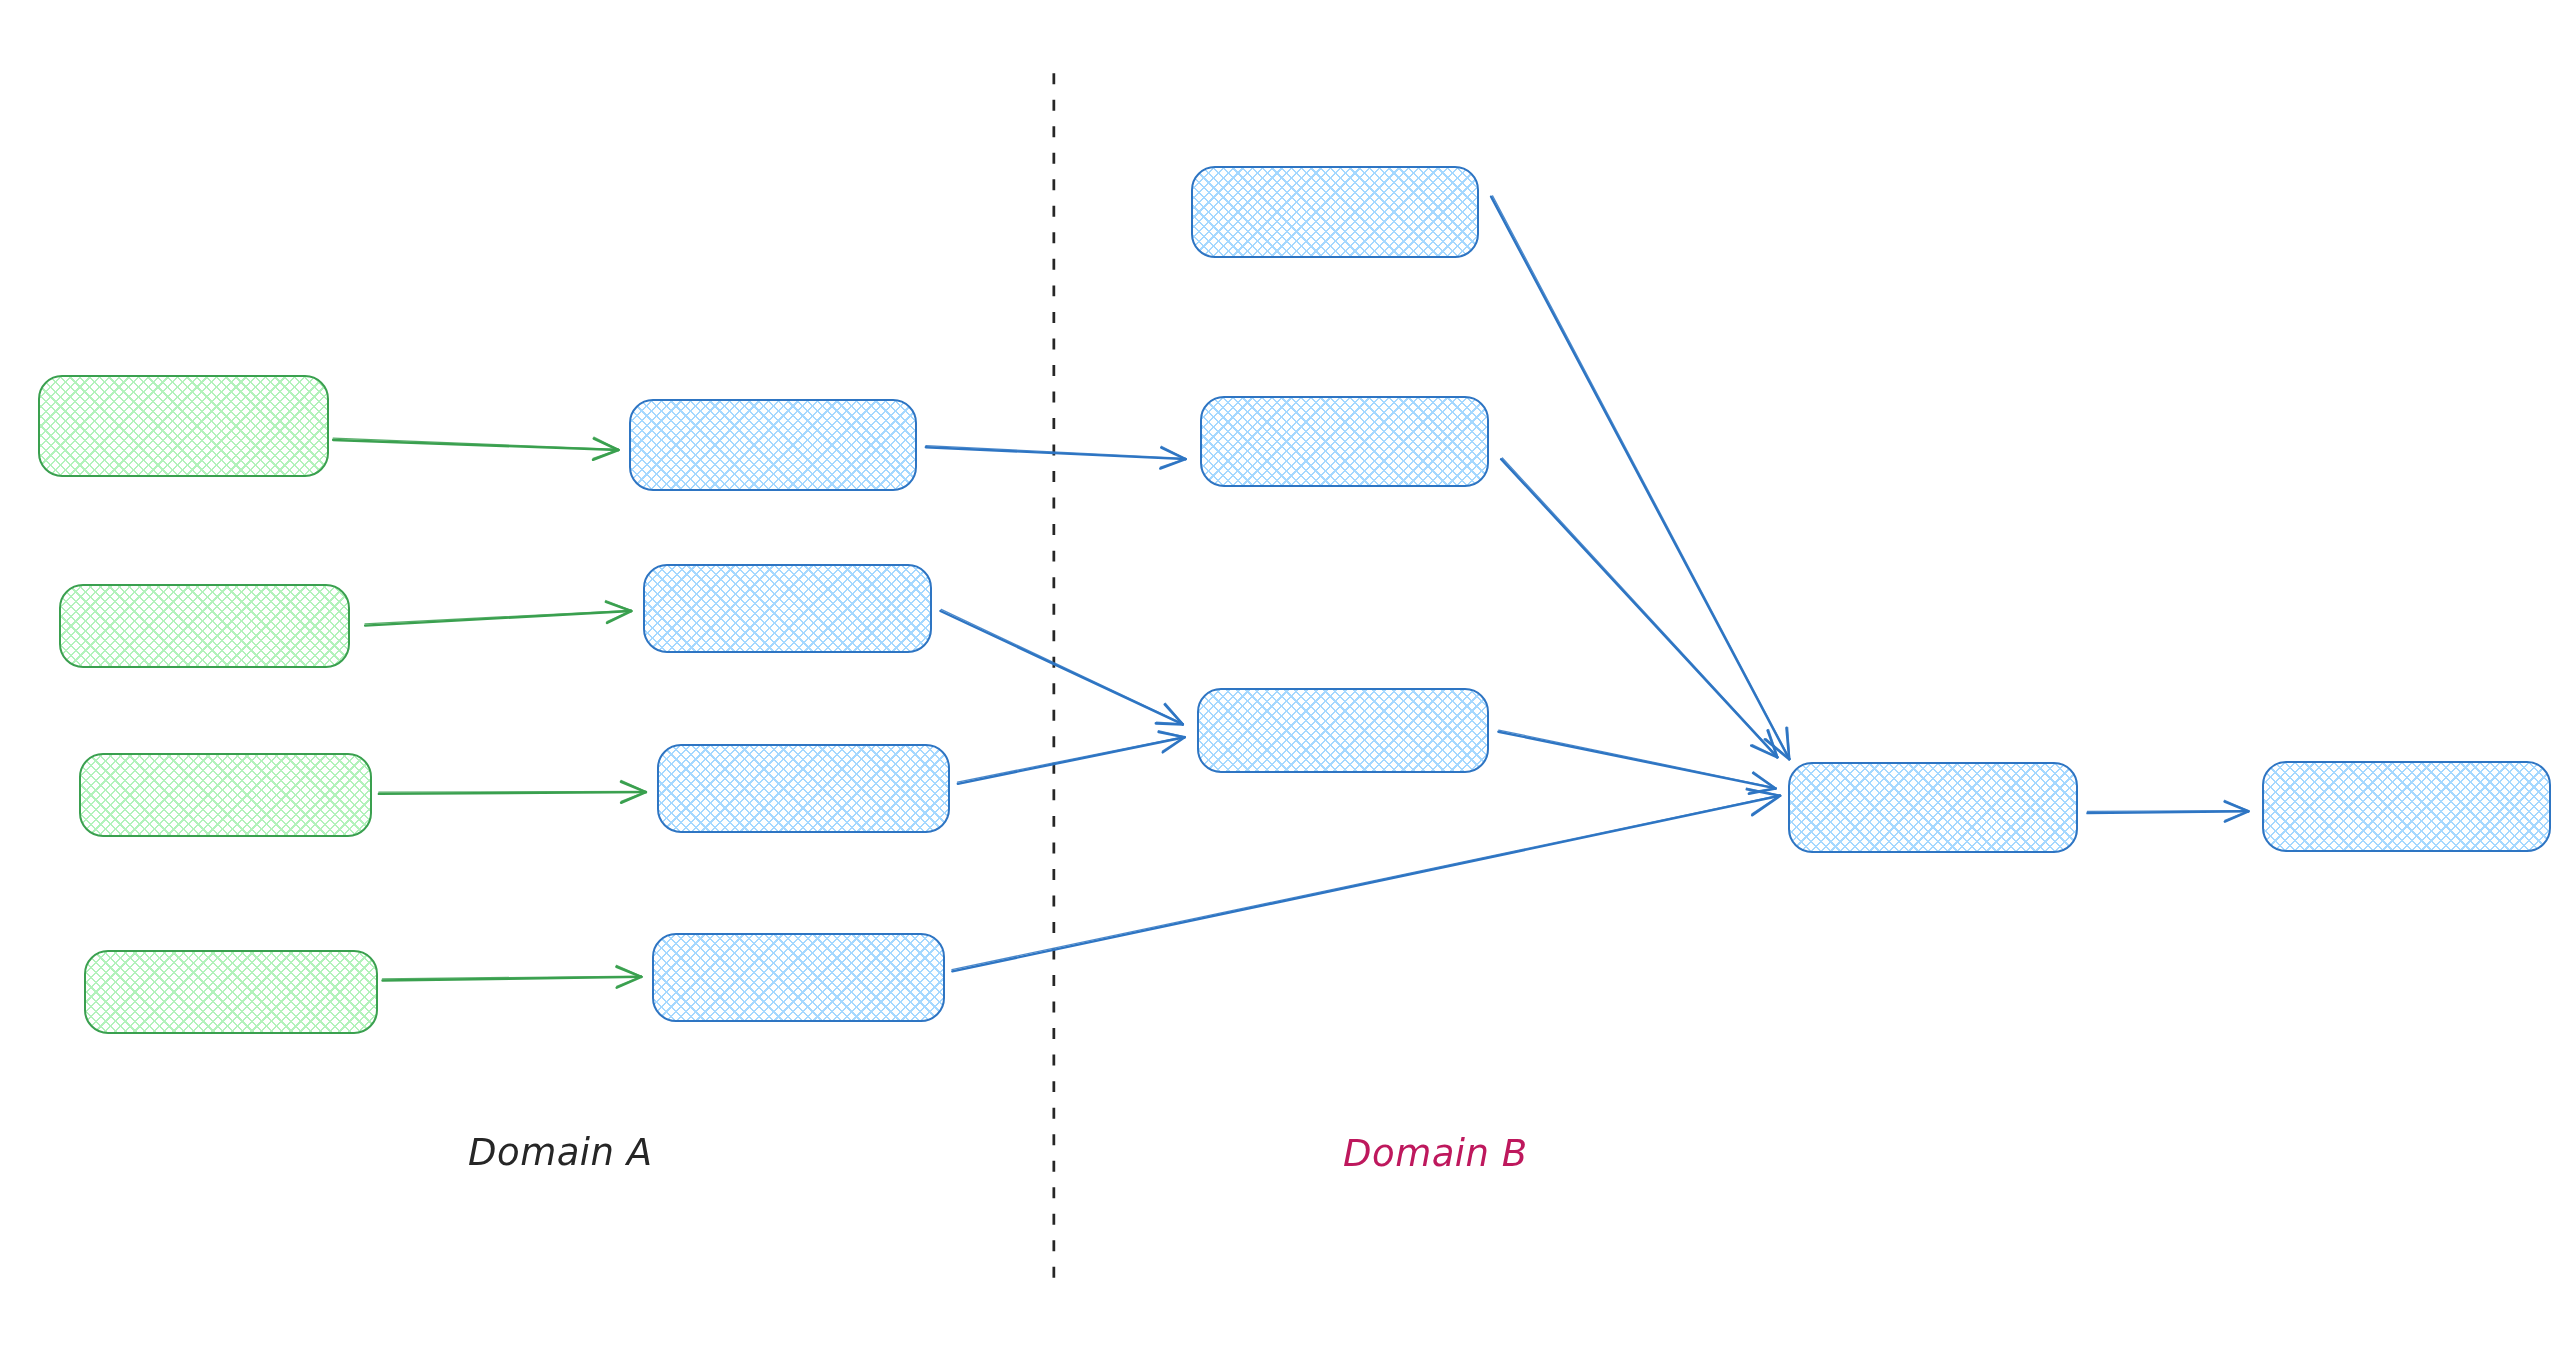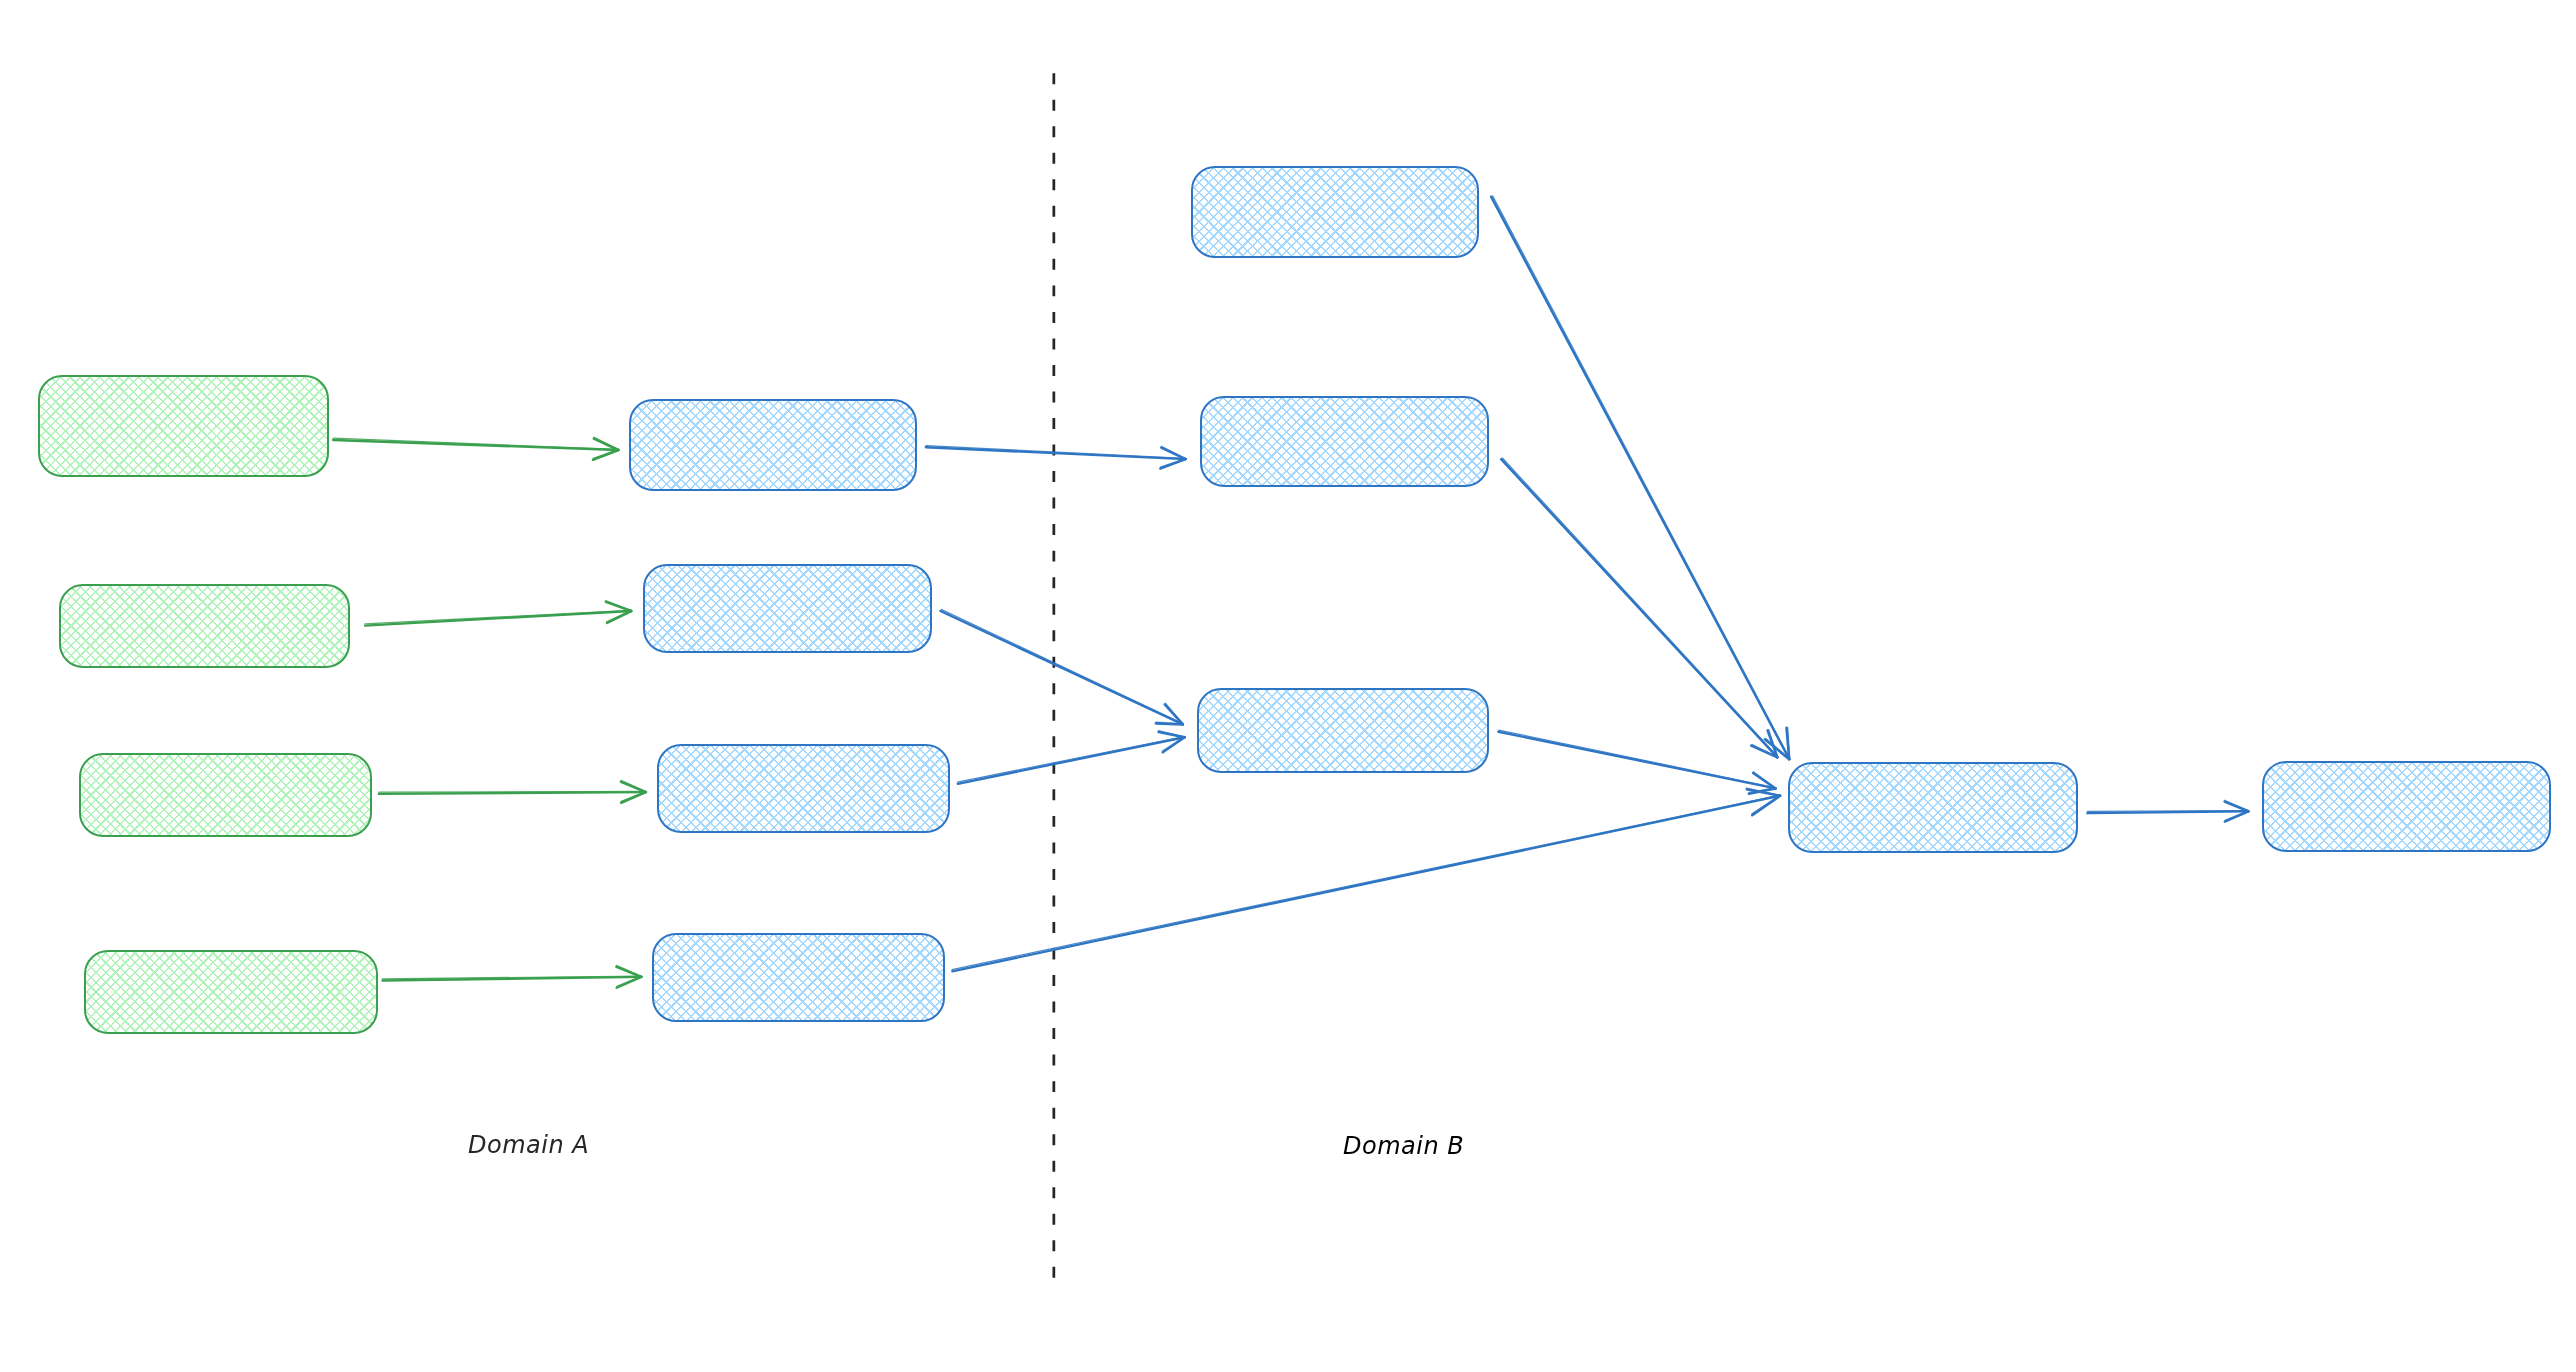--- a/index.html
+++ b/index.html
@@ -28,21 +28,21 @@
     box-sizing: border-box;
     border: 2.4px solid #000;
     border-radius: 24px;
     box-shadow: inset 0 0 0 0.7px rgba(255,255,255,0.0);
   }
   .canvas-label {
     position: absolute;
     font-family: "DejaVu Sans", sans-serif;
     font-style: italic;
     font-weight: 500;
-    font-size: 24px;
+    font-size: 37px;
     letter-spacing: 0.5px;
     white-space: nowrap;
     user-select: none;
     text-align: center;
   }
 </style>
 </head>
 <body>
 
 <div class="stage" style="width: 2576px; height: 1372px; background: rgb(255, 255, 255);">
@@ -156,15 +156,15 @@
       <div class="node" style="left: 643px; top: 564px; width: 289px; height: 89px; border-color: rgb(46, 117, 195); background-image: repeating-linear-gradient(45deg, rgb(165, 216, 255) 0px, rgb(165, 216, 255) 1.6px, transparent 1.6px, transparent 6.9px), repeating-linear-gradient(135deg, rgb(165, 216, 255) 0px, rgb(165, 216, 255) 1.6px, transparent 1.6px, transparent 6.9px);"></div>
       <div class="node" style="left: 657px; top: 744px; width: 293px; height: 89px; border-color: rgb(46, 117, 195); background-image: repeating-linear-gradient(45deg, rgb(165, 216, 255) 0px, rgb(165, 216, 255) 1.6px, transparent 1.6px, transparent 6.9px), repeating-linear-gradient(135deg, rgb(165, 216, 255) 0px, rgb(165, 216, 255) 1.6px, transparent 1.6px, transparent 6.9px);"></div>
       <div class="node" style="left: 652px; top: 933px; width: 293px; height: 89px; border-color: rgb(46, 117, 195); background-image: repeating-linear-gradient(45deg, rgb(165, 216, 255) 0px, rgb(165, 216, 255) 1.6px, transparent 1.6px, transparent 6.9px), repeating-linear-gradient(135deg, rgb(165, 216, 255) 0px, rgb(165, 216, 255) 1.6px, transparent 1.6px, transparent 6.9px);"></div>
       <div class="node" style="left: 1191px; top: 166px; width: 288px; height: 92px; border-color: rgb(46, 117, 195); background-image: repeating-linear-gradient(45deg, rgb(165, 216, 255) 0px, rgb(165, 216, 255) 1.6px, transparent 1.6px, transparent 6.9px), repeating-linear-gradient(135deg, rgb(165, 216, 255) 0px, rgb(165, 216, 255) 1.6px, transparent 1.6px, transparent 6.9px);"></div>
       <div class="node" style="left: 1200px; top: 396px; width: 289px; height: 91px; border-color: rgb(46, 117, 195); background-image: repeating-linear-gradient(45deg, rgb(165, 216, 255) 0px, rgb(165, 216, 255) 1.6px, transparent 1.6px, transparent 6.9px), repeating-linear-gradient(135deg, rgb(165, 216, 255) 0px, rgb(165, 216, 255) 1.6px, transparent 1.6px, transparent 6.9px);"></div>
       <div class="node" style="left: 1197px; top: 688px; width: 292px; height: 85px; border-color: rgb(46, 117, 195); background-image: repeating-linear-gradient(45deg, rgb(165, 216, 255) 0px, rgb(165, 216, 255) 1.6px, transparent 1.6px, transparent 6.9px), repeating-linear-gradient(135deg, rgb(165, 216, 255) 0px, rgb(165, 216, 255) 1.6px, transparent 1.6px, transparent 6.9px);"></div>
       <div class="node" style="left: 1788px; top: 762px; width: 290px; height: 91px; border-color: rgb(46, 117, 195); background-image: repeating-linear-gradient(45deg, rgb(165, 216, 255) 0px, rgb(165, 216, 255) 1.6px, transparent 1.6px, transparent 6.9px), repeating-linear-gradient(135deg, rgb(165, 216, 255) 0px, rgb(165, 216, 255) 1.6px, transparent 1.6px, transparent 6.9px);"></div>
       <div class="node" style="left: 2262px; top: 761px; width: 289px; height: 91px; border-color: rgb(46, 117, 195); background-image: repeating-linear-gradient(45deg, rgb(165, 216, 255) 0px, rgb(165, 216, 255) 1.6px, transparent 1.6px, transparent 6.9px), repeating-linear-gradient(135deg, rgb(165, 216, 255) 0px, rgb(165, 216, 255) 1.6px, transparent 1.6px, transparent 6.9px);"></div>
     </div>
   <div class="canvas-label" style="left: 468px; top: 1131px; color: rgb(38, 38, 38);">Domain A</div>
-  <div class="canvas-label" style="left: 1343px; top: 1132px; color: #000000;">Domain B</div>
+  <div class="canvas-label" style="left: 1343px; top: 1132px; color: #be185d;">Domain B</div>
 </div>
 
 
 </body></html>

